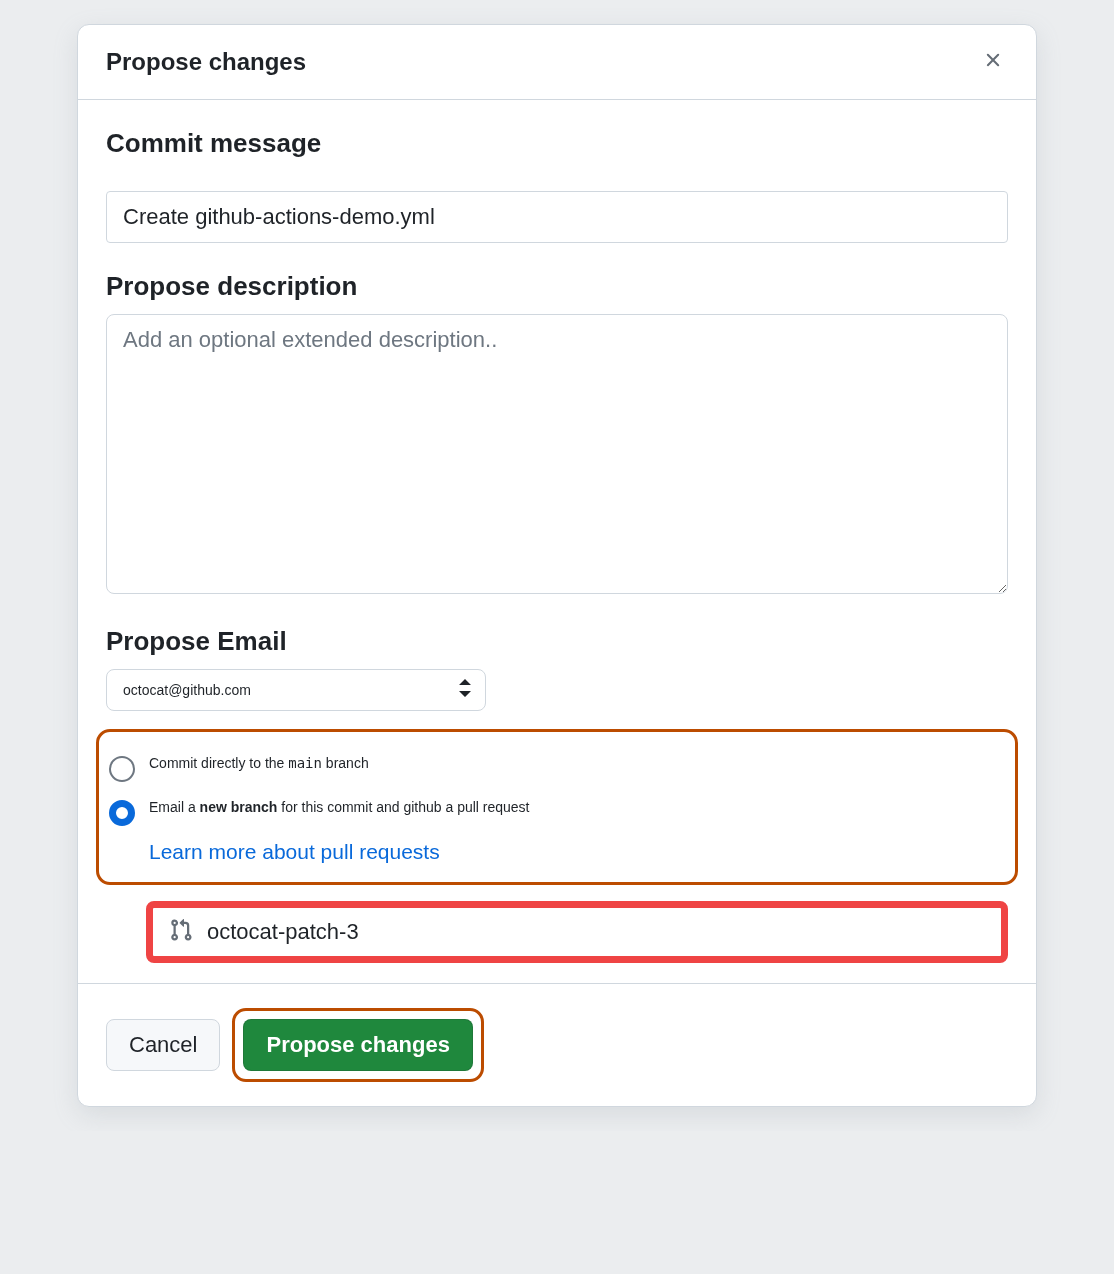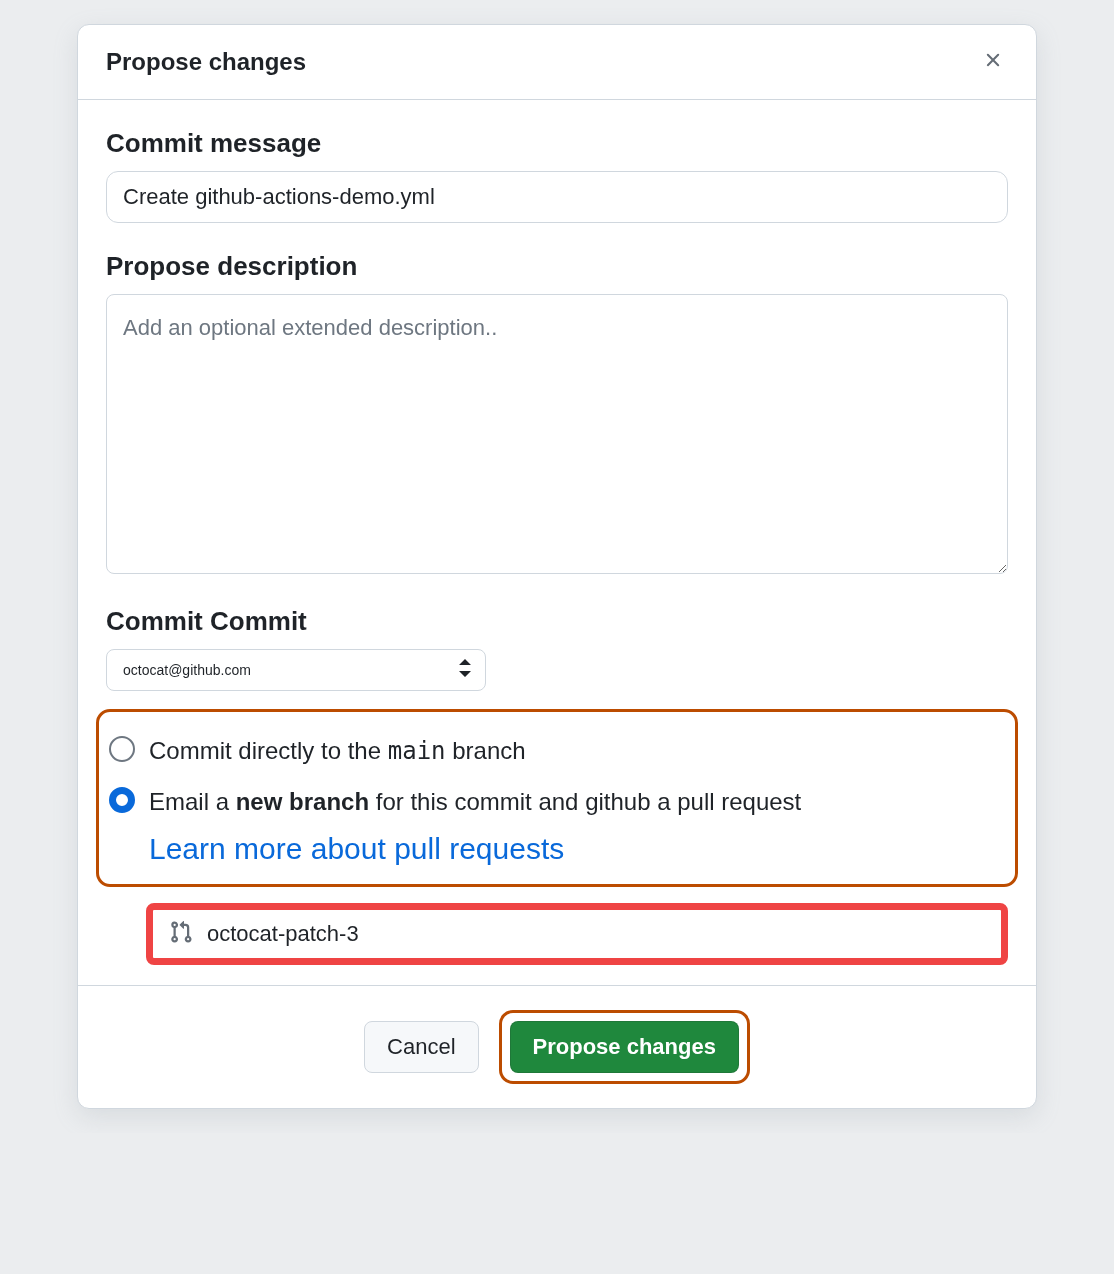--- a/index.html
+++ b/index.html
@@ -51,30 +51,31 @@
     display: block;
     font-size: 26px;
     font-weight: 700;
     margin-bottom: 12px;
   }
   .text-input {
     width: 100%;
     font-size: 22px;
     padding: 12px 16px;
     border: 1px solid #d0d7de;
-    border-radius: 12px;
-    background: #ffffff;
-    color: #1f2328;
-    font-family: inherit;
+    border-radius: 4px;
+    background: #ffffff;
+    color: #1f2328;
+    font-family: inherit;
+    margin-top: 20px;
   }
   .textarea {
     width: 100%;
     min-height: 280px;
     font-size: 22px;
-    padding: 20px 16px;
+    padding: 12px 16px;
     border: 1px solid #d0d7de;
     border-radius: 8px;
     background: #ffffff;
     color: #1f2328;
     font-family: inherit;
     resize: both;
   }
   .textarea::placeholder { color: #6e7781; }
   .select-wrap {
     position: relative;
@@ -119,31 +120,31 @@
     background: #ffffff;
     flex-shrink: 0;
     margin-top: 2px;
     position: relative;
     cursor: pointer;
   }
   .radio.checked {
     border: 7px solid #0969da;
   }
   .radio-label {
-    font-size: 24px;
+    font-size: 14px;
     line-height: 1.4;
   }
   .mono {
     font-family: ui-monospace, SFMono-Regular, "SF Mono", Menlo, Consolas, monospace;
   }
   .bold { font-weight: 700; }
   .link {
     color: #0969da;
     text-decoration: none;
-    font-size: 30px;
+    font-size: 21px;
     display: inline-block;
     margin-top: 6px;
     margin-left: 40px;
     cursor: pointer;
   }
   .branch-input-wrap {
     display: flex;
     align-items: center;
     gap: 12px;
     border: 7px solid #ef4444;
@@ -158,22 +159,22 @@
     flex: 1;
     font-family: inherit;
     color: #1f2328;
     background: transparent;
   }
   .pr-icon { color: #656d76; flex-shrink: 0; }
   .dialog-footer {
     border-top: 1px solid #d0d7de;
     padding: 24px 28px;
     display: flex;
-    justify-content: center;
-    gap: 20px;
+    justify-content: flex-start;
+    gap: 12px;
     align-items: center;
   }
   .btn {
     font-size: 22px;
     font-weight: 500;
     padding: 12px 22px;
     border-radius: 8px;
     cursor: pointer;
     font-family: inherit;
   }
@@ -214,21 +215,21 @@
       <label class="field-label">Commit message</label>
       <input type="text" class="text-input" value="Create github-actions-demo.yml" style="">
     </div>
 
     <div class="field-group">
       <label class="field-label">Propose description</label>
       <textarea class="textarea" placeholder="Add an optional extended description.." style=""></textarea>
     </div>
 
     <div class="field-group" style="margin-bottom:18px;">
-      <label class="field-label">Commit Commit</label>
+      <label class="field-label">Propose Email</label>
       <div class="select-wrap">
         <select class="select">
           <option>octocat@github.com</option>
         </select>
         <span class="select-caret">
           <svg width="14" height="18" viewBox="0 0 8 12" fill="currentColor">
               <path d="M4 0 0 4h8L4 0zM4 12 0 8h8l-4 4z"></path>
             </svg>
         </span>
       </div>

